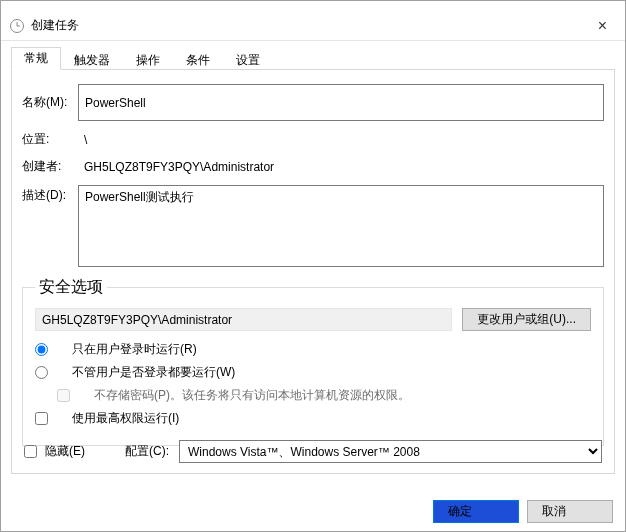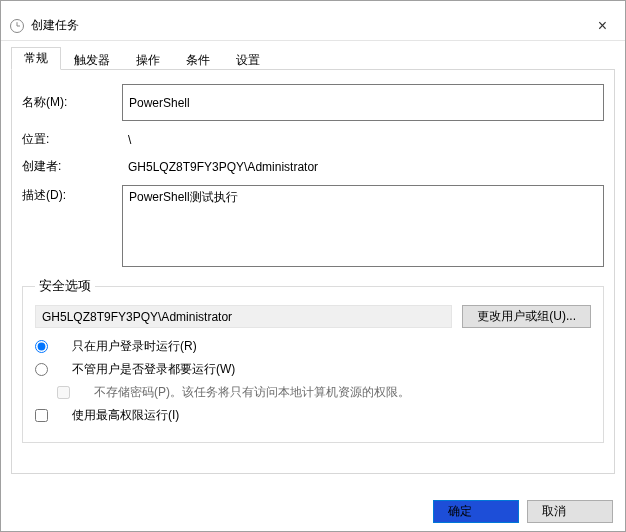--- a/index.html
+++ b/index.html
@@ -68,21 +68,20 @@
   .tabpage {
     border: 1px solid #d7d7d7;
     border-top: none;
     background: #fff;
     padding: 14px 10px 10px 10px;
   }
   .row {
     display: flex;
     align-items: center;
     margin-bottom: 10px;
-    gap: 44px;
   }
   .lbl {
     width: 56px;
     flex: 0 0 56px;
     padding-right: 4px;
   }
   .txt-input {
     flex: 1;
     height: 37px;
     border: 1px solid #7a7a7a;
@@ -103,21 +102,21 @@
   .row.textrow { align-items: flex-start; }
   .row.textrow .lbl { padding-top: 2px; }
 
   fieldset.sec {
     border: 1px solid #dcdcdc;
     margin: 6px 0 0 0;
     padding: 10px 12px 12px 12px;
   }
   fieldset.sec legend {
     padding: 0 4px;
-    font-size: 13px;
+    font-size: 16px;
   }
   .sec-line { margin-bottom: 8px; }
   .acct-row { display: flex; gap: 10px; align-items:center; margin-bottom:10px;}
   .acct-display {
     flex: 1;
     height: 23px;
     background: #f0f0f0;
     border: 1px solid #e5e5e5;
     display: flex; align-items:center;
     padding: 0 6px;
@@ -262,20 +261,30 @@
         <input type="checkbox" disabled="" style="">
         <span>不存储密码(P)。该任务将只有访问本地计算机资源的权限。</span>
       </div>
 
       <div class="check-row" style="margin-top:6px;">
         <input type="checkbox" style="">
         <span>使用最高权限运行(I)</span>
       </div>
     </fieldset>
 
+    <div class="bottom-bar" style="position:absolute; left:12px; right:12px; bottom:10px;">
+      <div class="hidden-check">
+        <input type="checkbox" style="">
+        <span>隐藏(E)</span>
+      </div>
+      <span class="cfg-lbl">配置(C):</span>
+      <select class="cfg-select">
+        <option>Windows Vista™、Windows Server™ 2008</option>
+      </select>
+    </div>
 
   </div>
 </div>
 
 <div class="dlg-buttons">
   <button class="btn primary">
       <span>确定</span>
     </button>
   <button class="btn">
       <span>取消</span>

